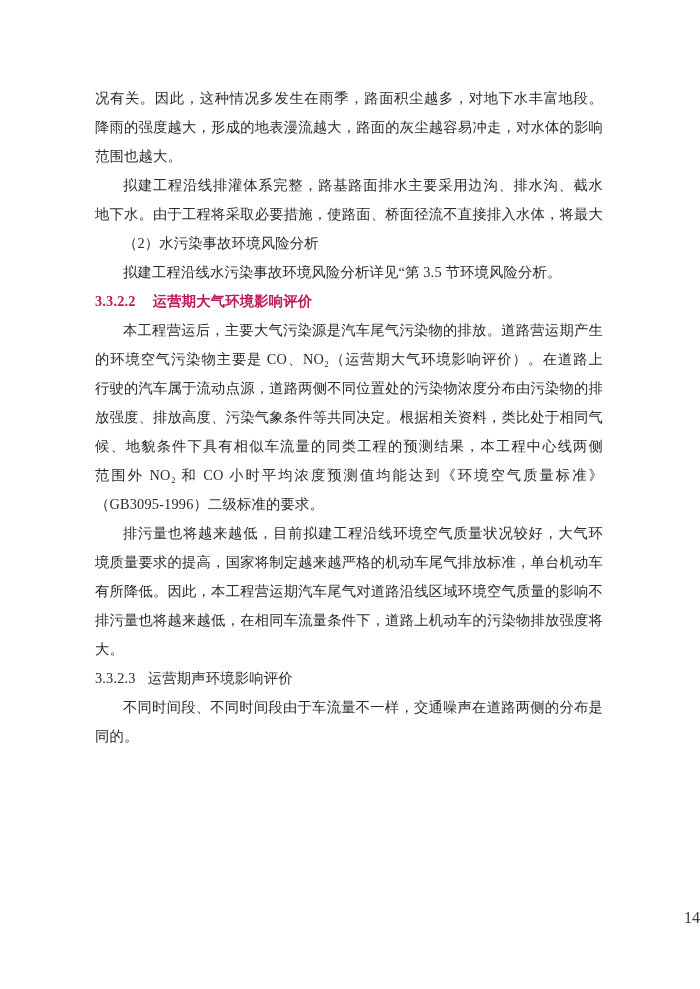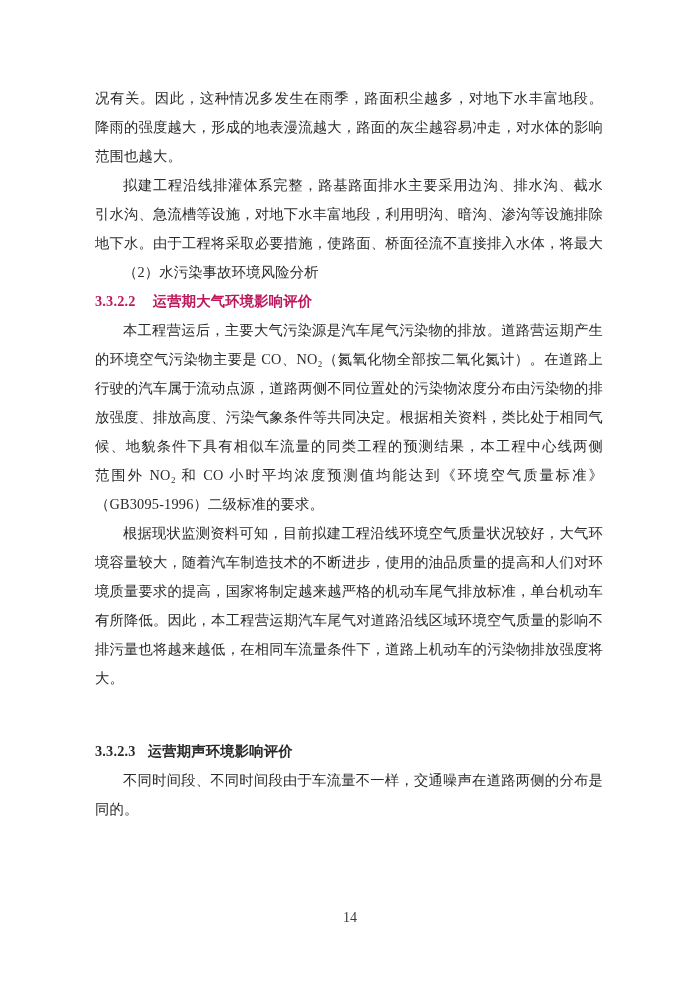--- a/index.html
+++ b/index.html
@@ -45,58 +45,56 @@
   }
   .heading .num {
     display: inline-block;
   }
   .heading.bold {
     font-weight: 700;
     color: #be185d;
   }
   .heading.bold .num { margin-right: 17px; }
   .heading.regular {
-    font-weight: 700;
-    margin-top: 44px;
+    font-weight: 400;
   }
   .heading.regular .num { margin-right: 12px; }
   .pageno {
     position: absolute;
     top: 910px;
     left: 0;
     width: 100%;
-    text-align: center;
-    font-size: 14px;
+    text-align: right;
+    font-size: 16px;
     line-height: 15px;
     color: #3a3a3a;
     font-family: "Liberation Serif", "DejaVu Serif", serif;
   }
 </style>
 </head>
 <body>
 
 <div class="page">
   <div class="textblock">
       <div class="line fill">况有关。因此，这种情况多发生在雨季，路面积尘越多，对地下水丰富地段。</div>
       <div class="line fill">降雨的强度越大，形成的地表漫流越大，路面的灰尘越容易冲走，对水体的影响</div>
       <div class="line">范围也越大。</div>
       <div class="line indent fill">拟建工程沿线排灌体系完整，路基路面排水主要采用边沟、排水沟、截水沟、</div>
-      <div class="line fill">引水沟、急流槽等设施，对地下水丰富地段，利用明沟、暗沟、渗沟等设施排除</div>
       <div class="line fill">地下水。由于工程将采取必要措施，使路面、桥面径流不直接排入水体，将最大</div>
       <div class="line indent">（2）水污染事故环境风险分析</div>
+      <div class="line indent">拟建工程沿线水污染事故环境风险分析详见“第 3.5 节环境风险分析。</div>
       <div class="line heading bold"><span class="num">3.3.2.2</span><span class="title">运营期大气环境影响评价</span></div>
       <div class="line indent fill">本工程营运后，主要大气污染源是汽车尾气污染物的排放。道路营运期产生</div>
-      <div class="line fill">的环境空气污染物主要是 CO、NO₂（氮氧化物全部按二氧化氮计）。在道路上</div>
+      <div class="line fill">的环境空气污染物主要是 CO、NO₂（运营期大气环境影响评价）。在道路上</div>
       <div class="line fill">行驶的汽车属于流动点源，道路两侧不同位置处的污染物浓度分布由污染物的排</div>
       <div class="line fill">放强度、排放高度、污染气象条件等共同决定。根据相关资料，类比处于相同气</div>
       <div class="line fill">候、地貌条件下具有相似车流量的同类工程的预测结果，本工程中心线两侧 20m</div>
       <div class="line fill">范围外 NO₂ 和 CO 小时平均浓度预测值均能达到《环境空气质量标准》</div>
       <div class="line">（GB3095-1996）二级标准的要求。</div>
-      <div class="line indent fill">根据现状监测资料可知，目前拟建工程沿线环境空气质量状况较好，大气环</div>
-      <div class="line fill">境容量较大，随着汽车制造技术的不断进步，使用的油品质量的提高和人们对环</div>
+      <div class="line indent fill">排污量也将越来越低，目前拟建工程沿线环境空气质量状况较好，大气环</div>
       <div class="line fill">境质量要求的提高，国家将制定越来越严格的机动车尾气排放标准，单台机动车</div>
       <div class="line fill">有所降低。因此，本工程营运期汽车尾气对道路沿线区域环境空气质量的影响不</div>
       <div class="line fill">排污量也将越来越低，在相同车流量条件下，道路上机动车的污染物排放强度将</div>
       <div class="line">大。</div>
       <div class="line heading regular"><span class="num">3.3.2.3</span><span class="title">运营期声环境影响评价</span></div>
       <div class="line indent fill">不同时间段、不同时间段由于车流量不一样，交通噪声在道路两侧的分布是不</div>
       <div class="line">同的。</div>
     </div>
   <div class="pageno">14</div>
 </div>

